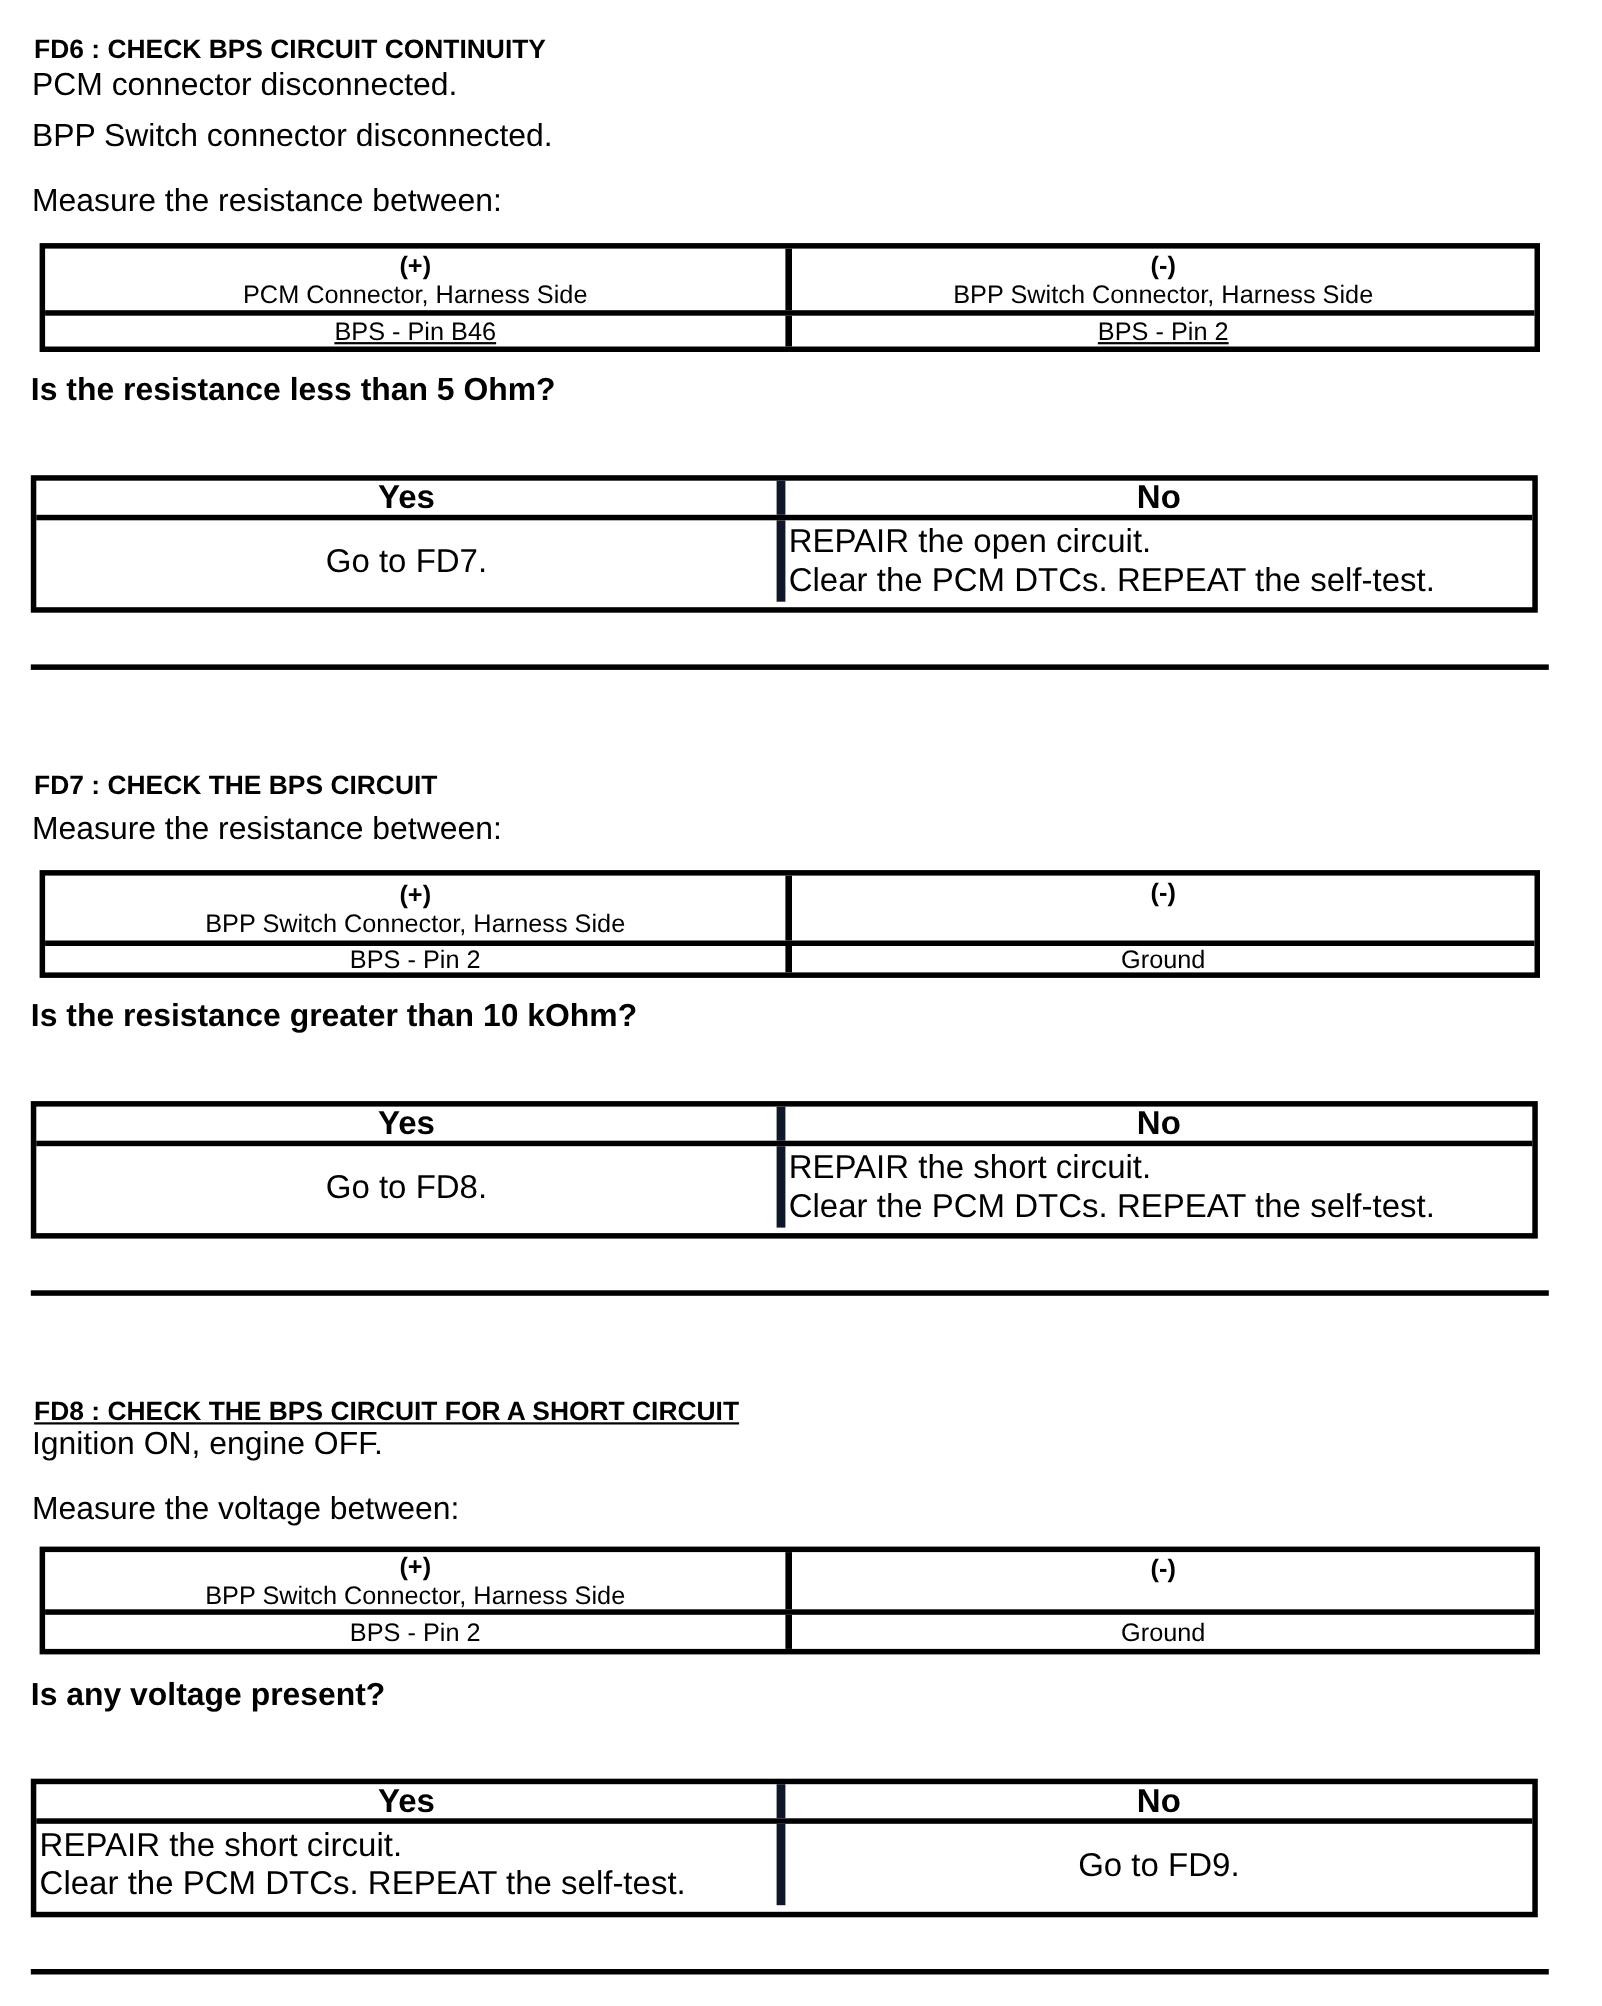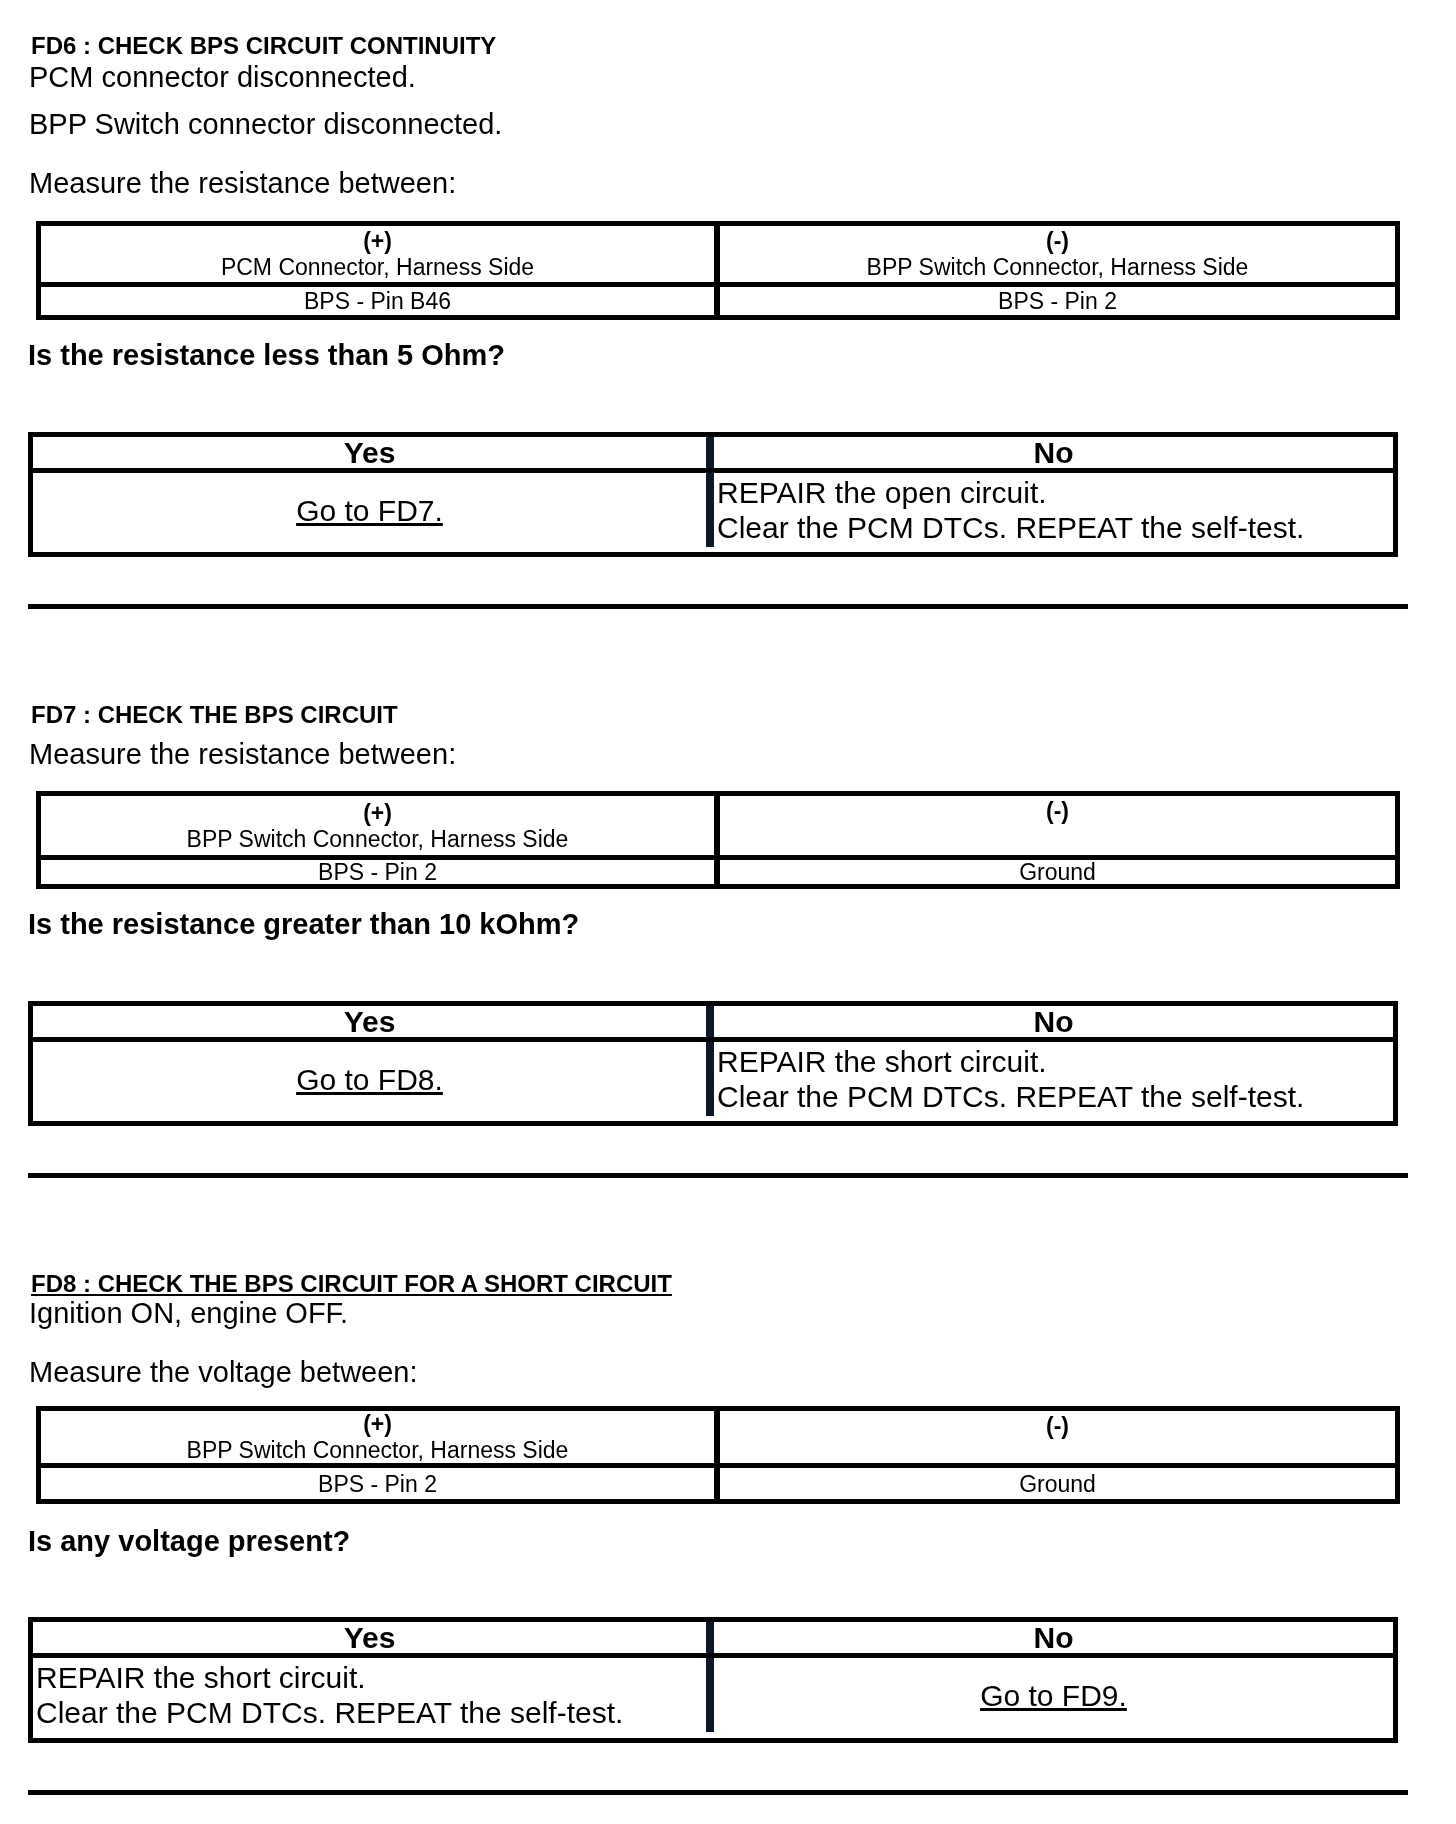--- a/index.html
+++ b/index.html
@@ -27,21 +27,21 @@
         border:5px solid #000; }
   .yn .row { display:flex; box-sizing:border-box; }
   .yn .row.hdr { border-bottom:5px solid #000; height:36px; }
   .yn .row.bd { height:74px; }
   .yn .cell { box-sizing:border-box; display:flex; flex-direction:column;
               justify-content:center; }
   .yn .cell.left { width:681px; border-right:8px solid #0f172a; }
   .yn .cell.right { flex:1 1 auto; }
   .yn .hdr .cell { font-weight:bold; font-size:30px; align-items:center; line-height:34px; }
   .yn .bd .cell { font-size:30px; line-height:35px; }
-  .yn .bd .cell.center { align-items:center; text-align:left;text-decoration:underline; }
+  .yn .bd .cell.center { align-items:center; text-align:left; }
   .yn .bd .cell.lefttext { align-items:flex-start; padding-left:3px; }
 
   .sep { position:absolute; left:28px; width:1380px; height:5px; background:#000; }
 </style>
 </head>
 <body>
 
 <div class="abs h" style="top:12px;">FD6 : CHECK BPS CIRCUIT CONTINUITY</div>
 <div class="abs body" style="top:60px;">PCM connector disconnected.</div>
 <div class="abs body" style="top:107px;">BPP Switch connector disconnected.</div>
@@ -51,21 +51,21 @@
   <div class="row top" style="height:61px;">
     <div class="cell left">
       <span class="sign">(+)</span>
       <span>PCM Connector, Harness Side</span>
     </div>
     <div class="cell right">
       <span class="sign">(-)</span>
       <span>BPP Switch Connector, Harness Side</span>
     </div>
   </div>
-  <div class="row" style="height:28px;">
+  <div class="row" style="height:28px;text-decoration:underline;">
     <div class="cell left">BPS - Pin B46</div>
     <div class="cell right">BPS - Pin 2</div>
   </div>
 </div>
 
 <div class="abs q" style="top:338px;">Is the resistance less than 5 Ohm?</div>
 
 <div class="yn" style="top:432px;height:125px;">
   <div class="row hdr">
     <div class="cell left">Yes</div>

